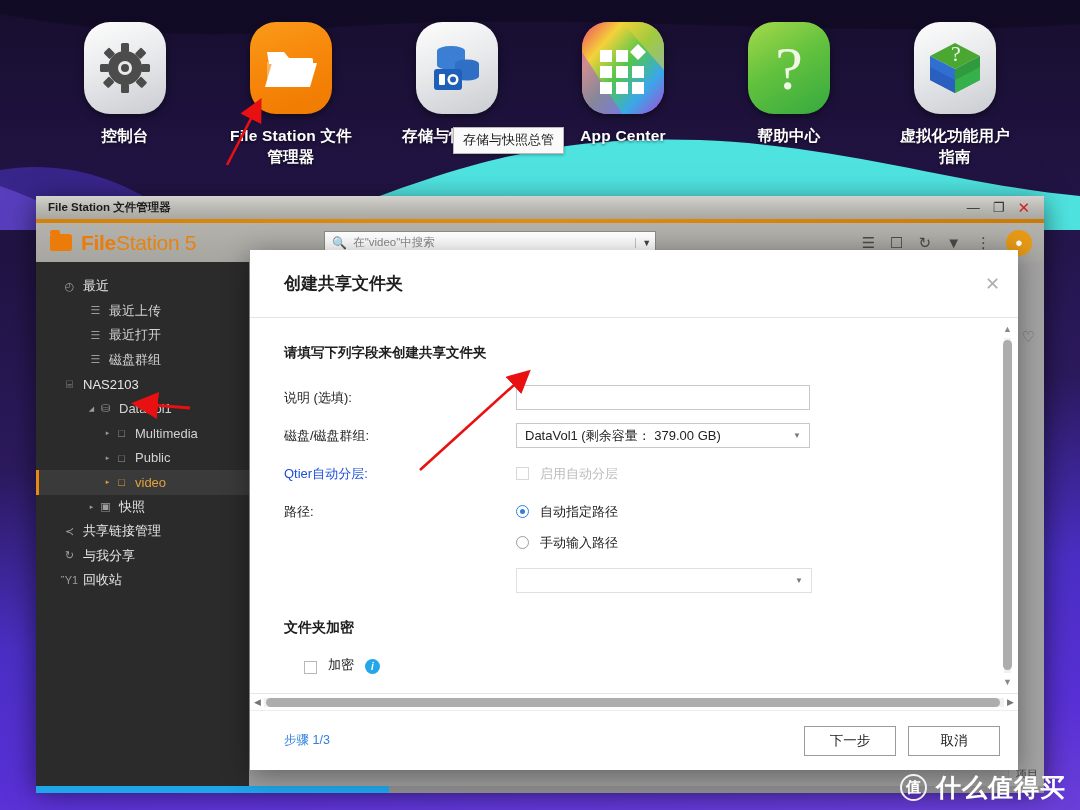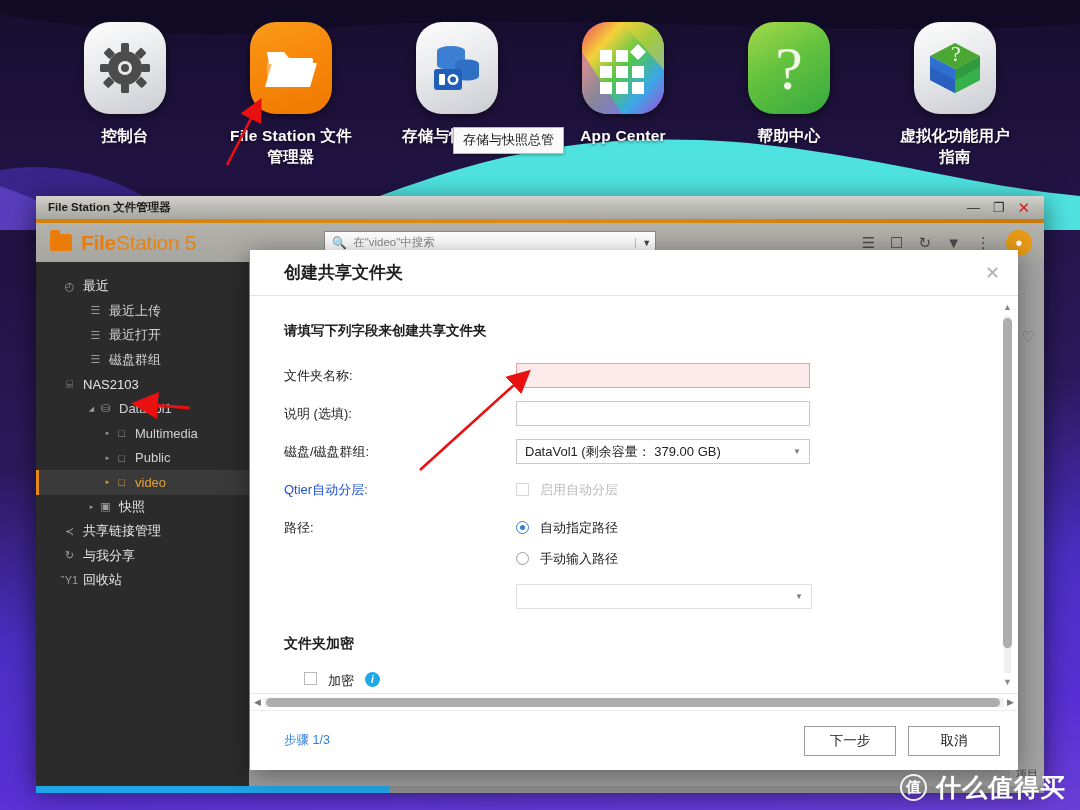--- a/index.html
+++ b/index.html
@@ -133,21 +133,21 @@
   }
 
   
   #dlg {
     position: absolute; left: 250px; top: 250px; width: 768px; height: 520px;
     background: #fff; z-index: 30;
     box-shadow: 0 5px 26px rgba(0,0,0,.4);
     display: flex; flex-direction: column;
   }
   #dlg-head {
-    height: 46px; border-bottom: 1px solid #e3e3e3;
+    height: 68px; border-bottom: 1px solid #e3e3e3;
     display: flex; align-items: center; padding: 0 18px 0 34px;
   }
   #dlg-title { font-size: 17px; font-weight: bold; color: #1e1e1e; }
   #dlg-close { margin-left: auto; font-size: 18px; color: #b0b0b0; cursor: pointer; line-height: 1; }
 
   #dlg-scroll { flex: 1; position: relative; overflow: hidden; padding: 26px 0 0 34px; }
   #dlg-subtitle { font-size: 13.5px; font-weight: bold; color: #1e1e1e; margin-bottom: 23px; }
 
   .frow { display: flex; align-items: center; margin-bottom: 13px; height: 25px; }
   .frow .flabel { width: 232px; font-size: 13px; color: #222; flex: none; }
@@ -171,21 +171,21 @@
   .rd.on { border-color: #2f7fe0; }
   .rd.on::after {
     content:""; position:absolute; left:3px; top:3px; width:5px; height:5px;
     border-radius:50%; background:#2f7fe0;
   }
   .inline-chk { display: flex; align-items: center; gap: 11px; font-size: 13px; }
   .inline-chk .dimtxt { color: #bcbcbc; }
 
   #sec-encrypt { margin-top: 26px; }
   #sec-encrypt h3 { font-size: 14px; font-weight: bold; color: #1c1c1c; margin-bottom: 19px; }
-  .enc-row { display: flex; align-items: flex-start; gap: 11px; margin-left: 20px; font-size: 13px; color: #222; }
+  .enc-row { display: flex; align-items: flex-end; gap: 11px; margin-left: 20px; font-size: 13px; color: #222; }
   .info-i {
     width: 15px; height: 15px; border-radius: 50%; background: #23a7e8;
     color: #fff; font-size: 10px; font-weight: bold; display: flex;
     align-items: center; justify-content: center; font-style: italic;
   }
 
   
   #dlg-vsb { position: absolute; right: 4px; top: 6px; width: 13px; bottom: 6px; }
   #dlg-vsb .ar { font-size: 9px; color: #888; text-align: center; }
   #dlg-vsb .track { position:absolute; top:14px; bottom:14px; left:3px; width:7px; background:#f0f0f0;}
@@ -490,24 +490,20 @@
   <div id="dlg">
 
     <div id="dlg-head">
       <div id="dlg-title">创建共享文件夹</div>
       <div id="dlg-close">✕</div>
     </div>
 
     <div id="dlg-scroll">
       <div id="dlg-subtitle">请填写下列字段来创建共享文件夹</div>
 
-      <div class="frow">
-        <span class="flabel">文件夹名称:</span>
-        <div class="inp err"></div>
-      </div>
 
       <div class="frow">
         <span class="flabel">说明 (选填):</span>
         <div class="inp"></div>
       </div>
 
       <div class="frow">
         <span class="flabel">磁盘/磁盘群组:</span>
         <div class="sel">
           <span>DataVol1 (剩余容量： 379.00 GB)</span>

